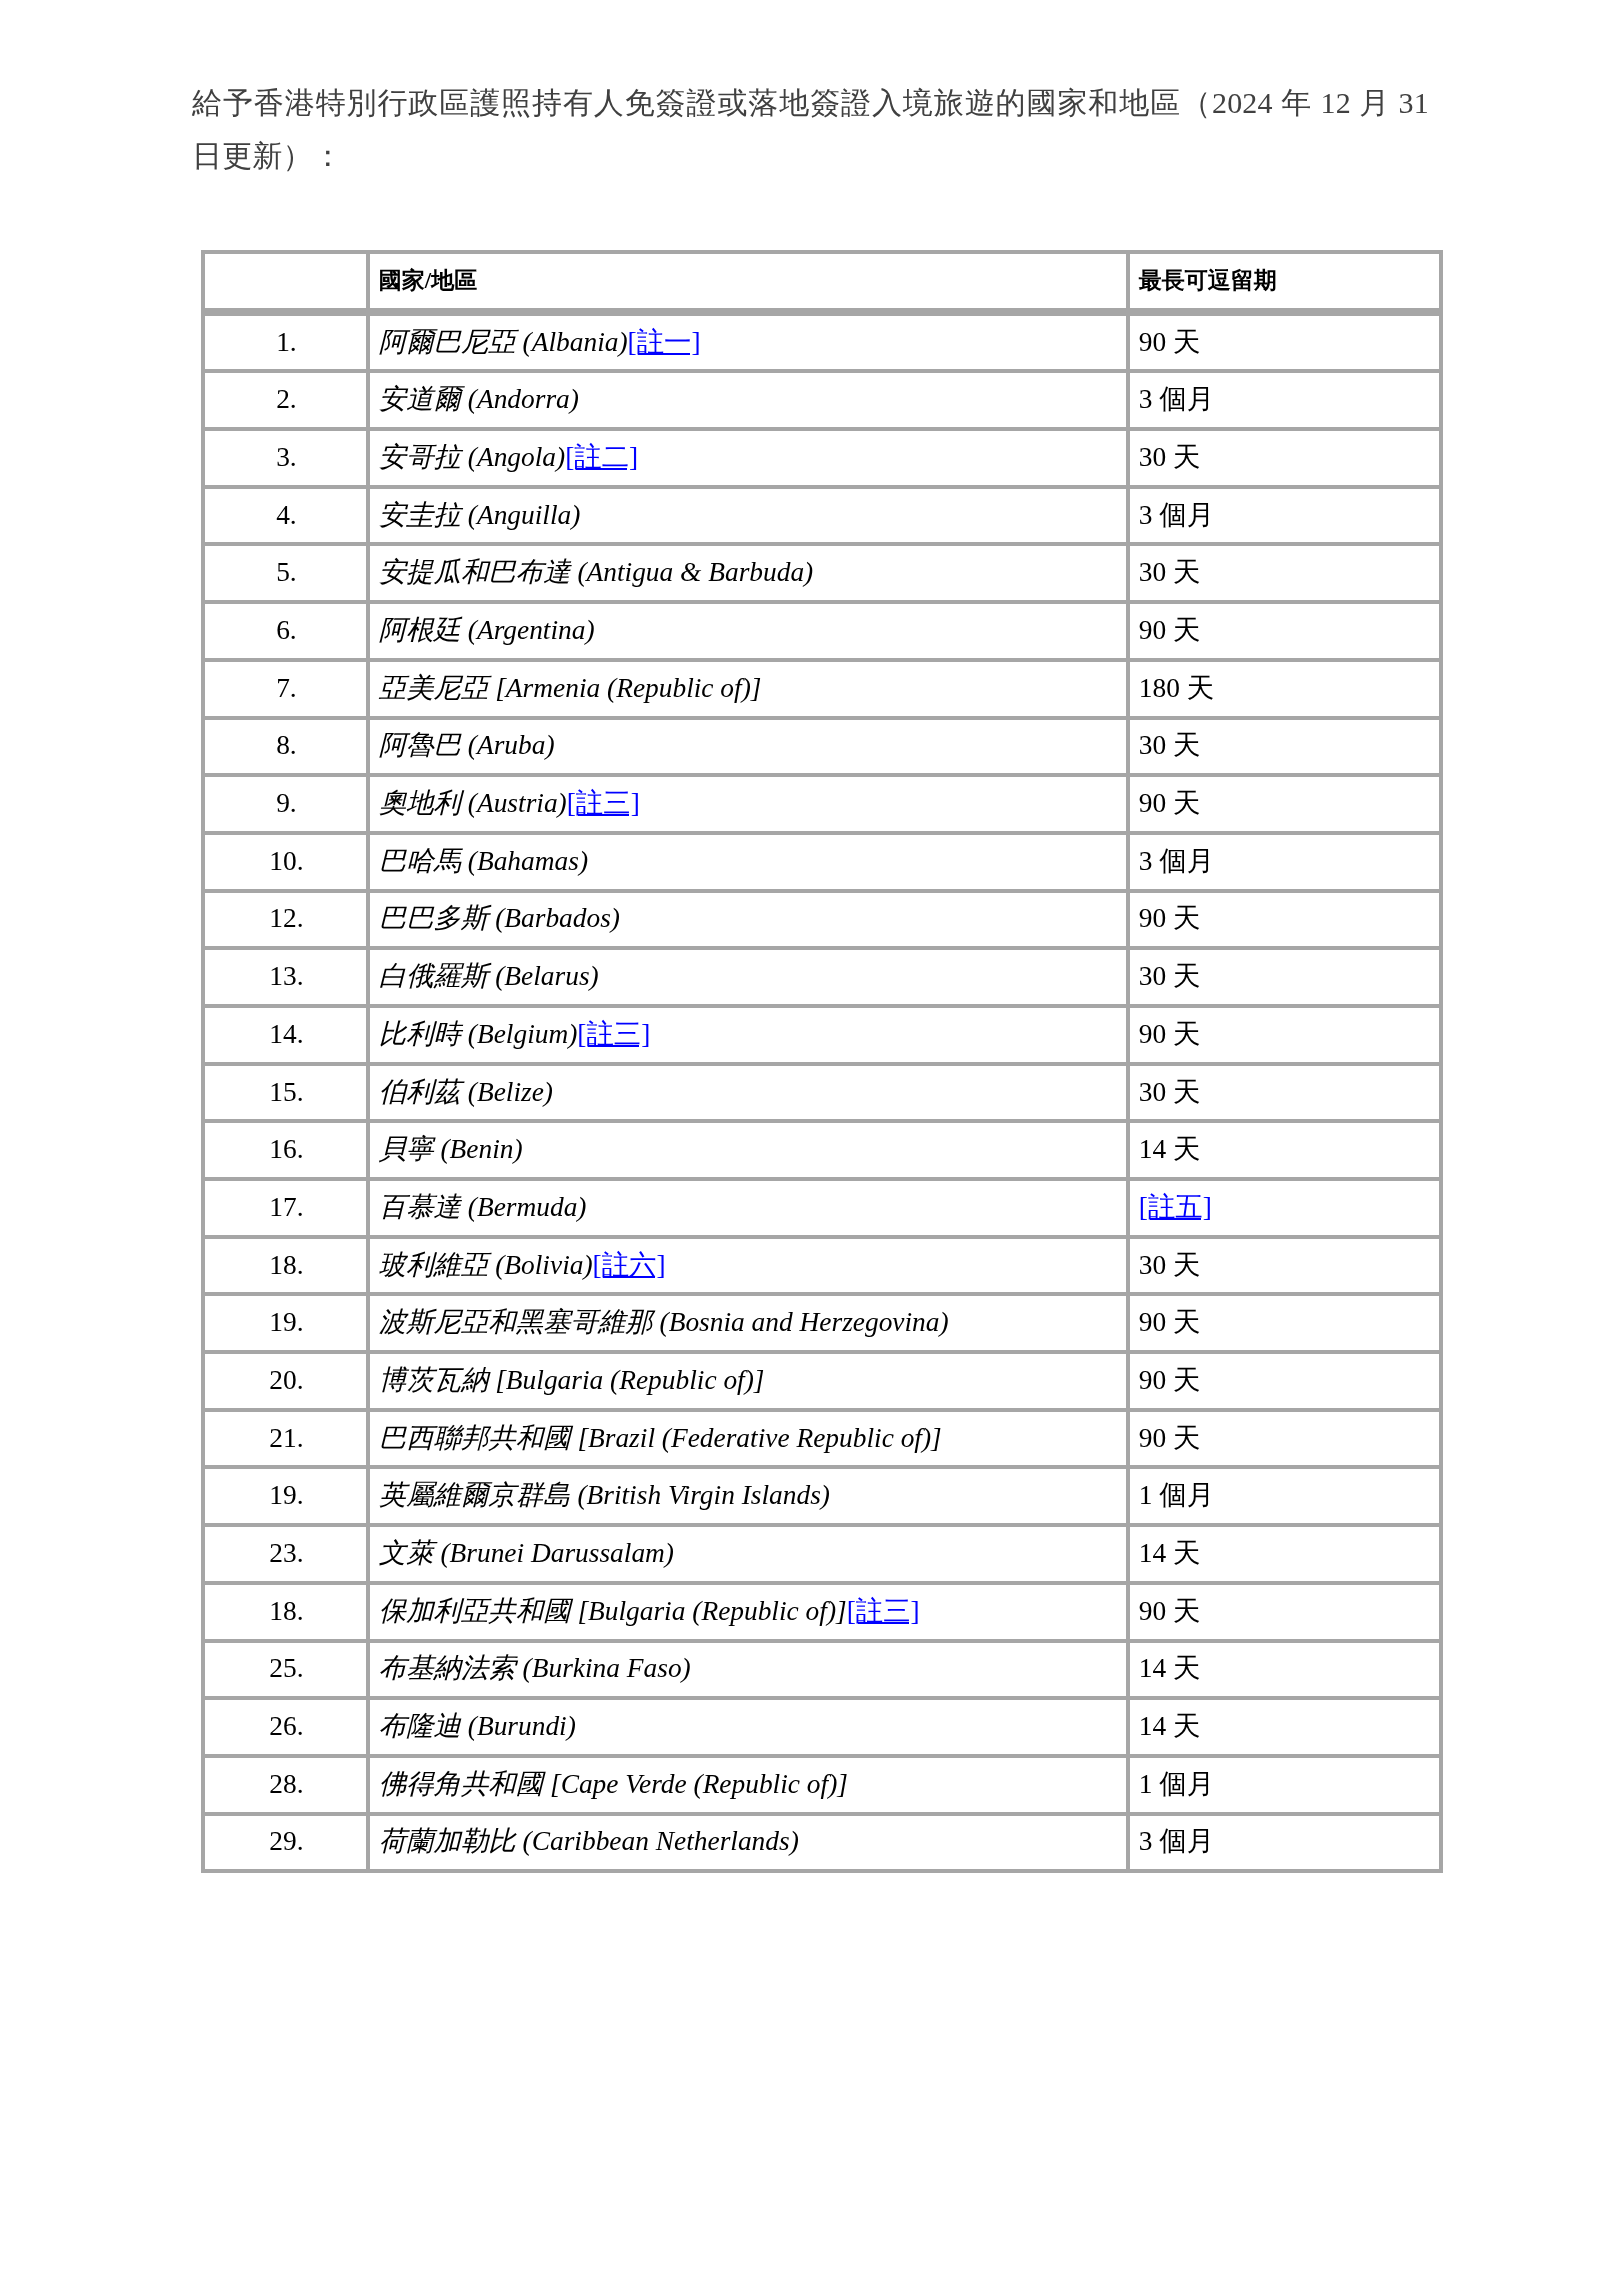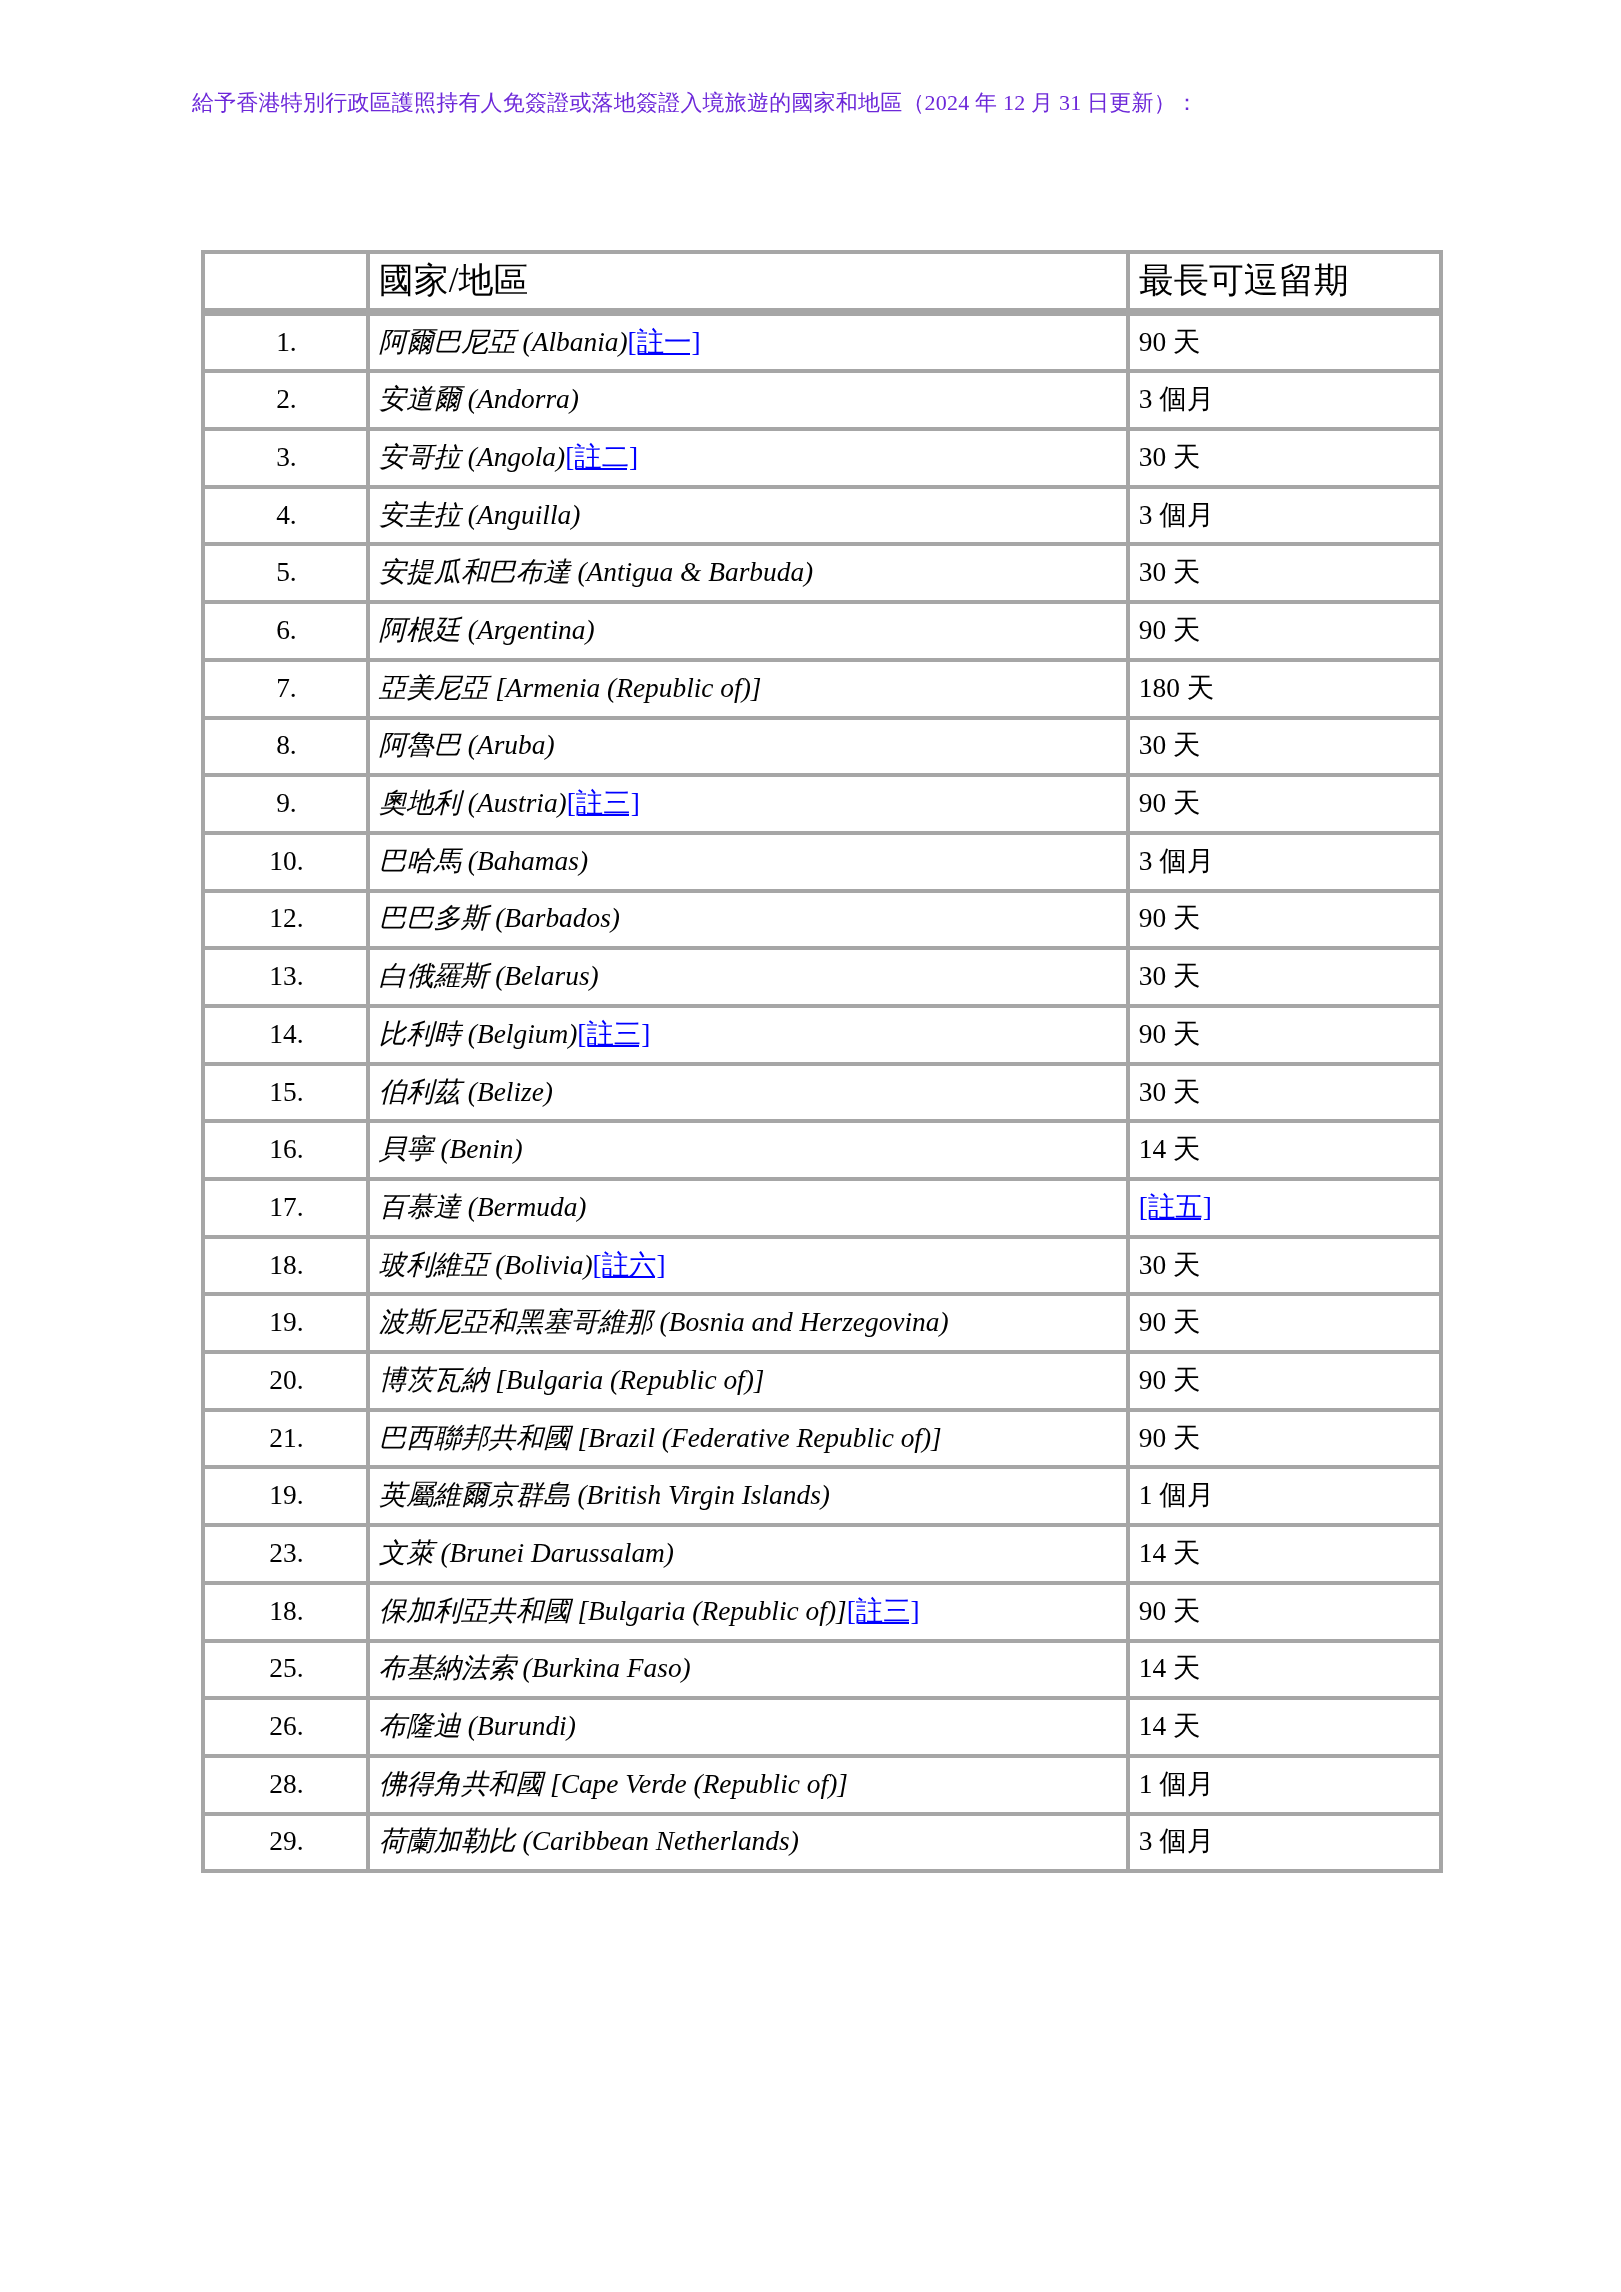--- a/index.html
+++ b/index.html
@@ -20,25 +20,25 @@
     width: 1621px;
     height: 2293px;
     box-sizing: border-box;
     padding: 0;
   }
   .doc-title {
     position: absolute;
     left: 192px;
     top: 76px;
     width: 1237px;
-    font-size: 22px;
+    font-size: 30px;
     line-height: 53px;
     letter-spacing: 0.2px;
     text-align: justify;
-    color: #6d28d9;
+    color: #404040;
   }
   .table-wrap {
     position: absolute;
     left: 201px;
     top: 250px;
     width: 1237px;
   }
   table.visa-table {
     border-collapse: separate;
     border-spacing: 0;
@@ -77,21 +77,22 @@
   td.country {
     text-align: left;
   }
   td.dur {
     text-align: left;
   }
   thead td {
     font-weight: normal;
   }
   thead td.hdr-country, thead td.hdr-dur {
-    font-size: 35px;
+    font-size: 23px;
+    font-weight: bold;
   }
   .cjk {
     font-family: "Liberation Serif", "DejaVu Serif", serif;
     font-style: italic;
   }
   .note-link {
     color: #0000ff;
     text-decoration: underline;
     cursor: pointer;
     text-align: right;

